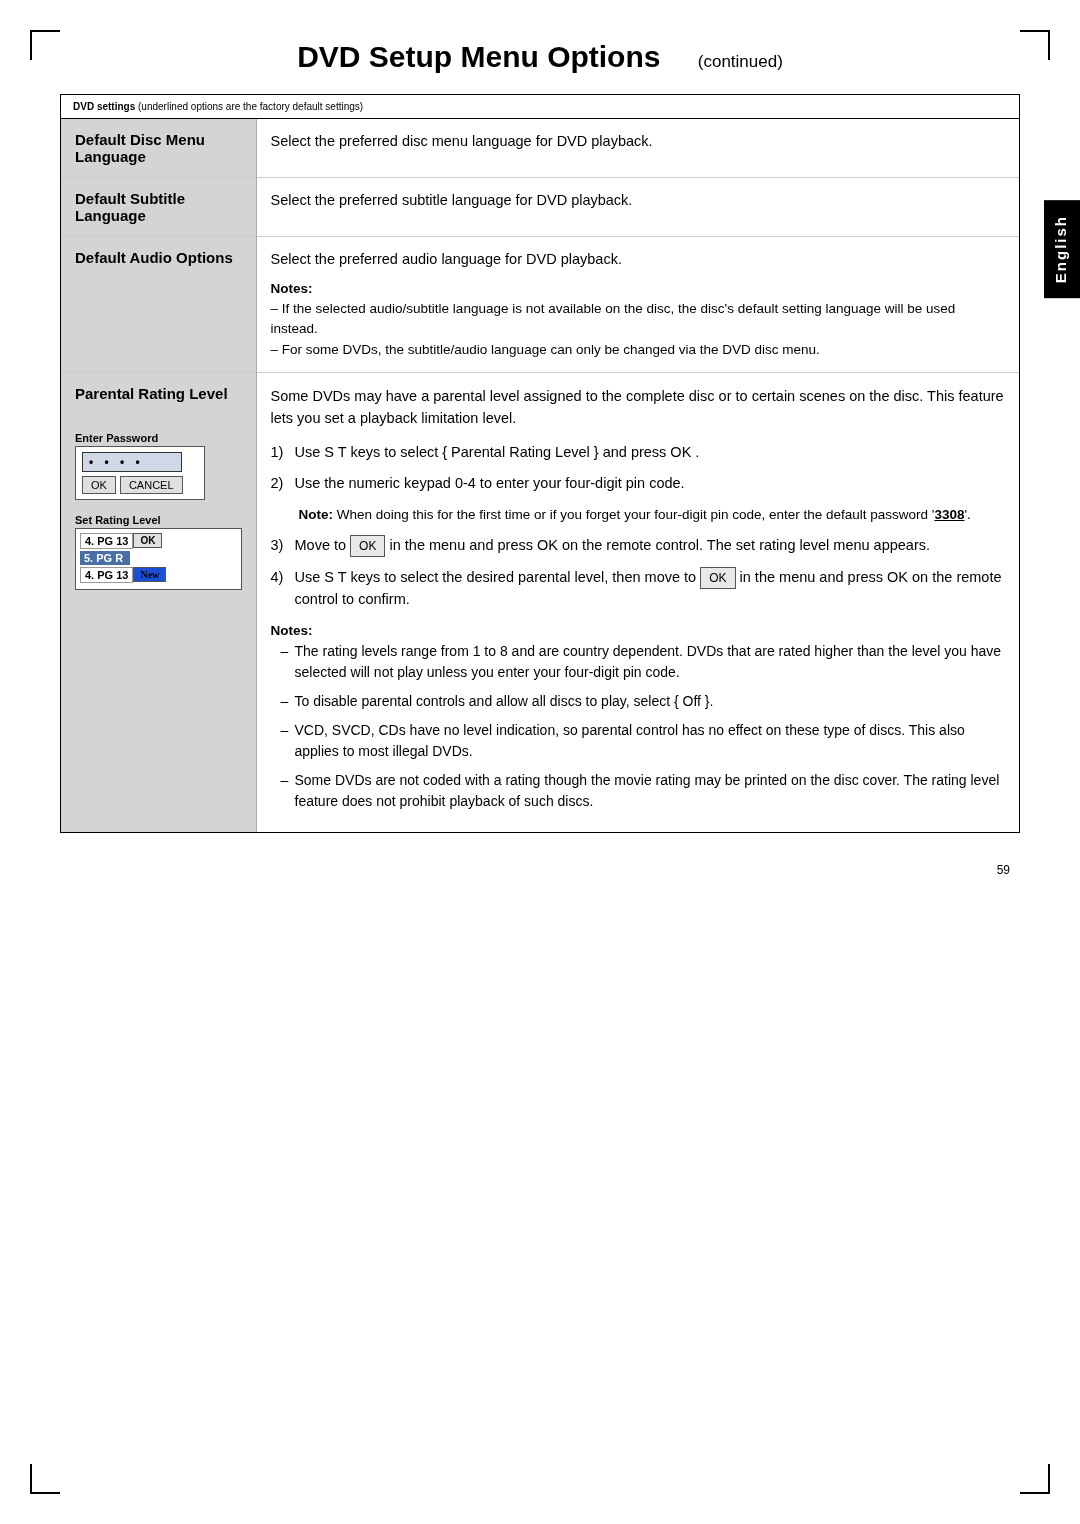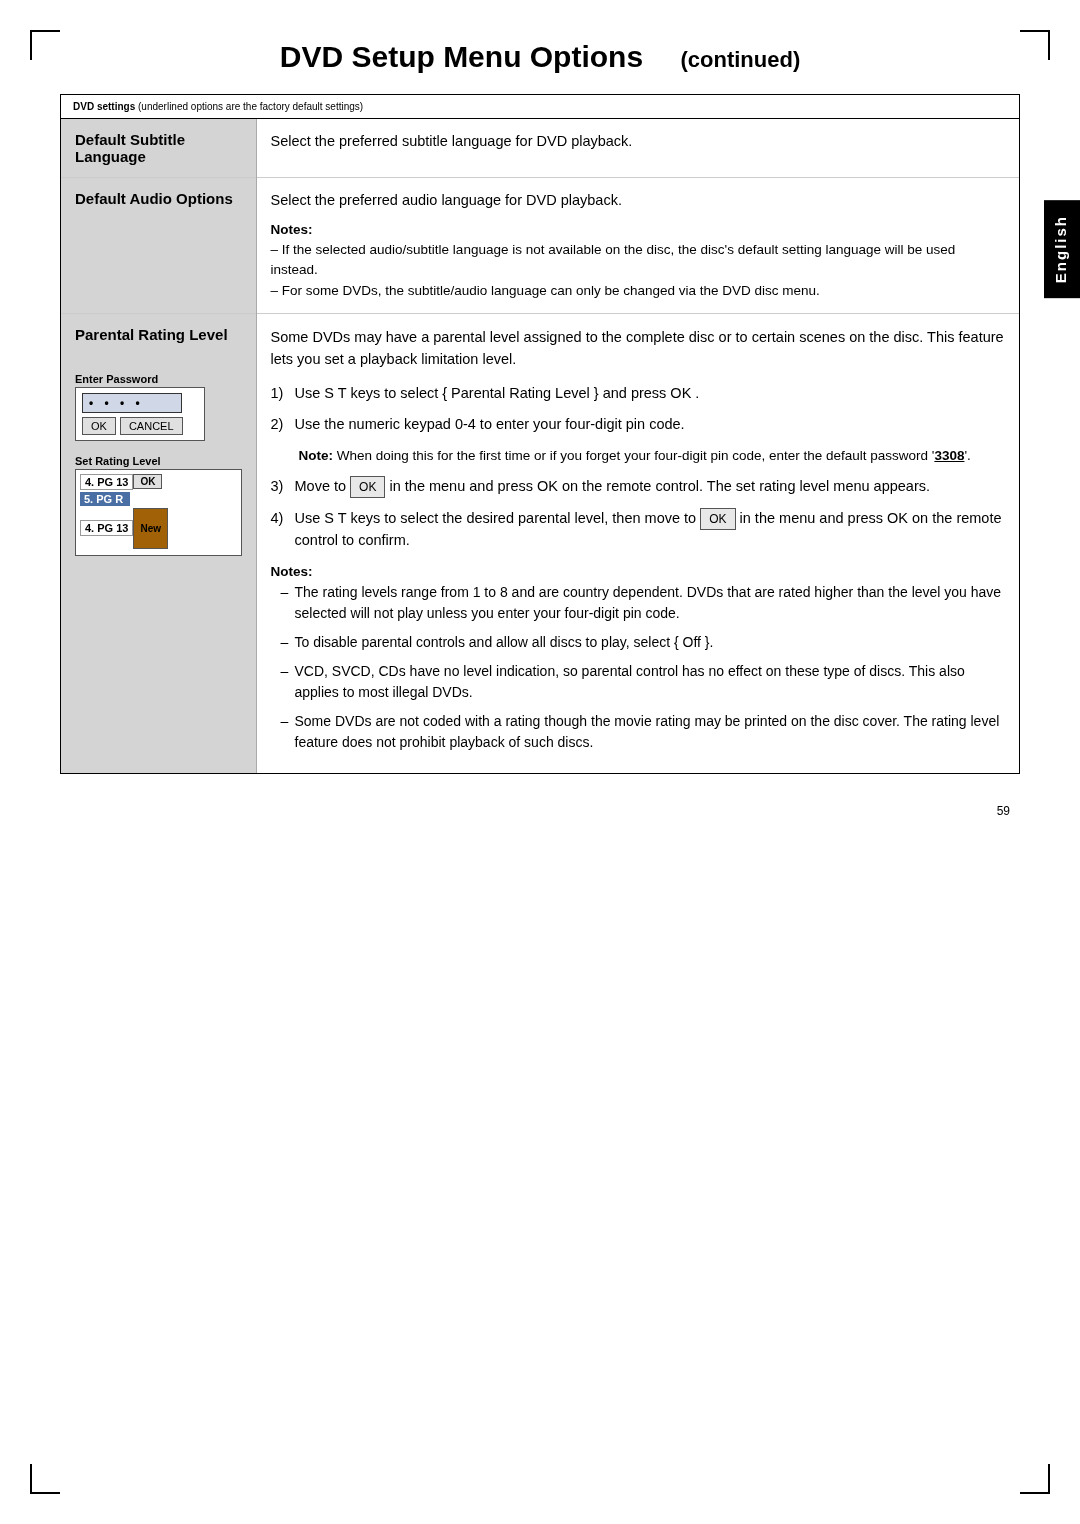--- a/index.html
+++ b/index.html
@@ -61,22 +61,22 @@
 
     
     .page-title {
       text-align: center;
       font-size: 30px;
       font-weight: bold;
       margin-bottom: 20px;
       padding-top: 10px;
     }
     .page-title .continued {
-      font-size: 22px;
-      font-weight: bold;
+      font-size: 17px;
+      font-weight: normal;
       margin-left: 29px;
     }
 
     
     .content-box {
       border: 1.5px solid #000;
       margin: 0 0 20px 0;
       padding: 0;
     }
 
@@ -179,23 +179,24 @@
       border: 1px solid #999;
     }
     .rating-row .ok-btn {
       border: 1px solid #555;
       background: #e0e0e0;
       font-size: 10px;
       padding: 1px 6px;
     }
     .rating-row .new-btn {
       border: 1px solid #555;
-      background: #a16207;
+      background: #1d4ed8;
       font-size: 10px;
-      padding: 14px 6px;
+      padding: 1px 6px;
+      font-family: Liberation Serif, serif;
     }
 
     .inline-ok {
       border: 1px solid #555;
       background: #e8e8e8;
       font-size: 12px;
       padding: 1px 8px;
       display: inline-block;
     }
 
@@ -270,20 +271,28 @@
   <div class="content-box">
 
     <div class="dvd-settings-header">
       <span class="bold">DVD settings</span>
       <span>(underlined options are the factory default settings)</span>
     </div>
 
     <table class="settings-table">
       <tbody>
 
+        <tr class="row-border">
+          <td class="label-col">
+            <span>Default Disc Menu Language</span>
+          </td>
+          <td class="content-col">
+            <span>Select the preferred disc menu language for DVD playback.</span>
+          </td>
+        </tr>
 
         <tr class="row-border">
           <td class="label-col">
             <span>Default Subtitle Language</span>
           </td>
           <td class="content-col">
             <span>Select the preferred subtitle language for DVD playback.</span>
           </td>
         </tr>
 

